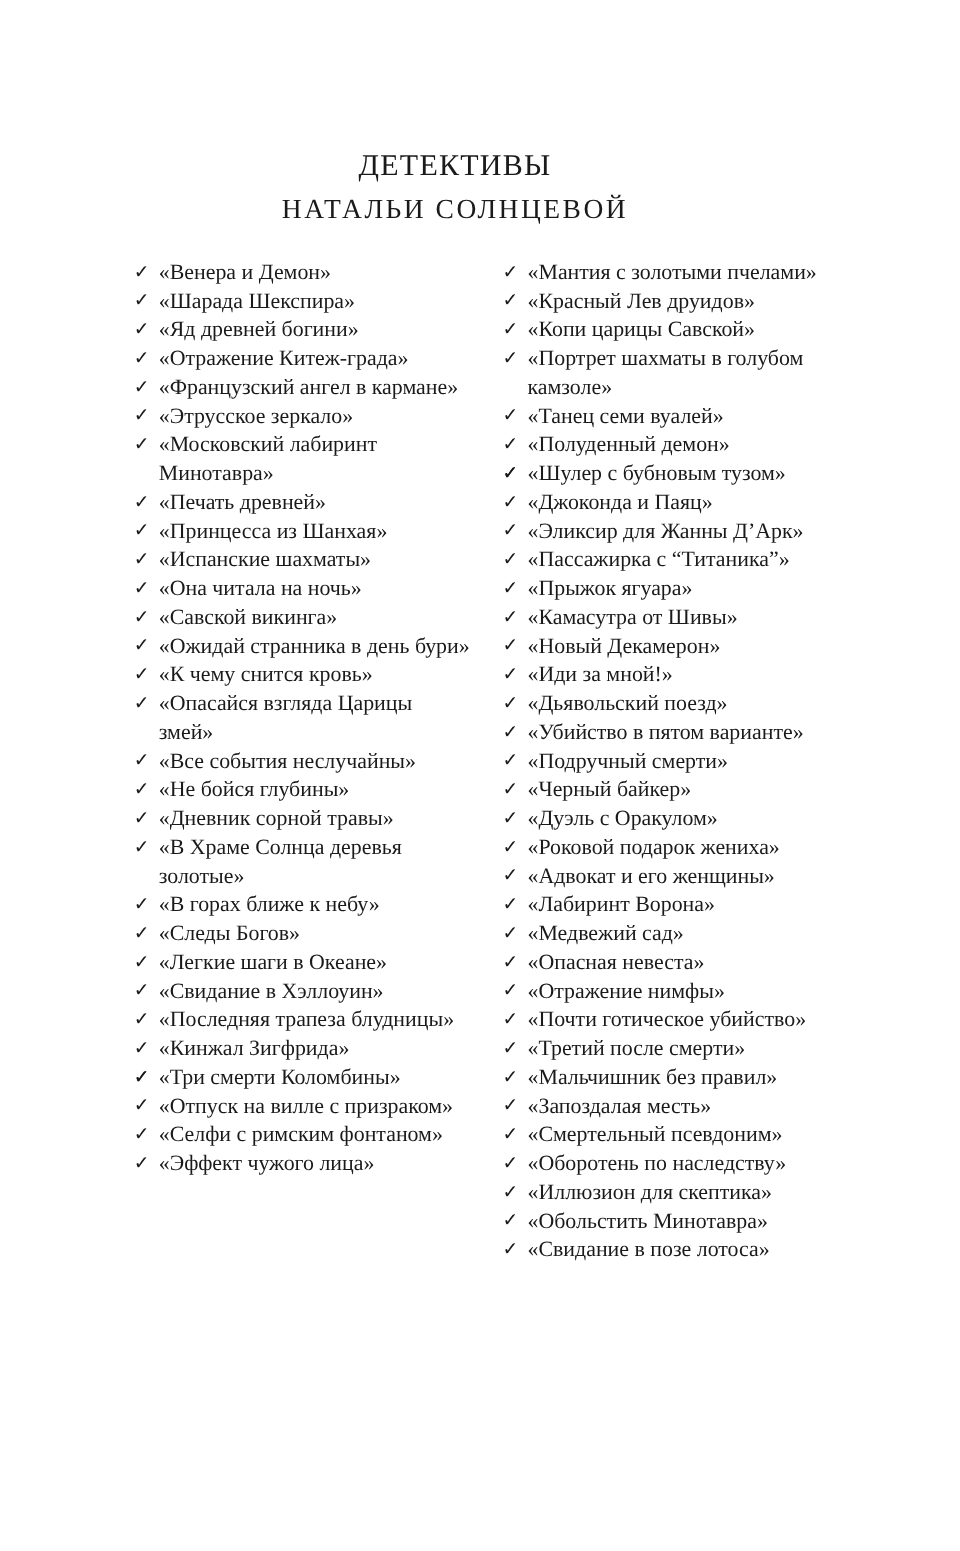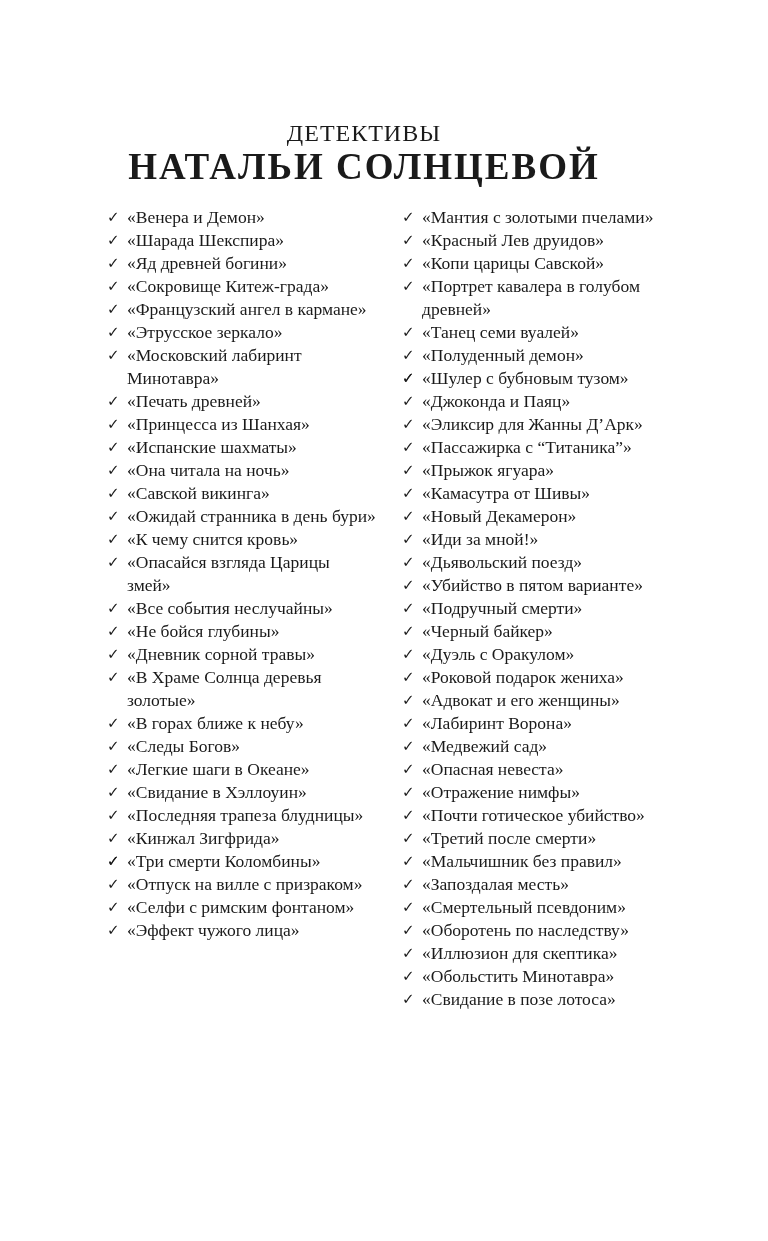--- a/index.html
+++ b/index.html
@@ -2,41 +2,41 @@
 <html><head>
 <meta charset="utf-8">
 <style>
   html, body { margin: 0; padding: 0; background: #ffffff; }
   body {
     width: 768px; height: 1241px; position: relative; overflow: hidden;
     font-family: "Liberation Serif", "DejaVu Serif", serif; color: #1a1a1a;
   }
   .heading { position: absolute; left: 0; top: 118px; width: 728px; text-align: center; }
   .heading .line1 { font-size: 24px; letter-spacing: 1px; line-height: 30px; }
-  .heading .line2 { font-size: 37px; letter-spacing: 2px; line-height: 38px; font-weight: bold; }
+  .heading .line2 { font-size: 22px; letter-spacing: 2px; line-height: 38px; font-weight: normal; }
   .col { position: absolute; top: 206px; margin: 0; padding: 0; list-style: none; }
   .col.left { left: 107px; width: 270px; }
   .col.right { left: 402px; width: 290px; }
   .item { position: relative; padding-left: 20px; font-size: 17.5px; line-height: 23px; }
   .item .check { position: absolute; left: 0; top: 0; font-size: 15px; font-family: "DejaVu Sans", sans-serif; }
   .item.bold .title { font-weight: normal; }
 </style>
 </head>
 <body>
 
 <div class="heading">
   <div class="line1">ДЕТЕКТИВЫ</div>
   <div class="line2">НАТАЛЬИ СОЛНЦЕВОЙ</div>
 </div>
 
 <ul class="col left">
     <li class="item"><span class="check">✓</span><span class="title">«Венера и Демон»</span></li>
     <li class="item"><span class="check">✓</span><span class="title">«Шарада Шекспира»</span></li>
     <li class="item"><span class="check">✓</span><span class="title">«Яд древней богини»</span></li>
-    <li class="item"><span class="check">✓</span><span class="title">«Сокровище Китеж-града»</span></li>
+    <li class="item"><span class="check">✓</span><span class="title">«Отражение Китеж-града»</span></li>
     <li class="item"><span class="check">✓</span><span class="title">«Французский ангел в кармане»</span></li>
     <li class="item"><span class="check">✓</span><span class="title">«Этрусское зеркало»</span></li>
     <li class="item"><span class="check">✓</span><span class="title">«Московский лабиринт Минотавра»</span></li>
     <li class="item"><span class="check">✓</span><span class="title">«Печать древней»</span></li>
     <li class="item"><span class="check">✓</span><span class="title">«Принцесса из Шанхая»</span></li>
     <li class="item"><span class="check">✓</span><span class="title">«Испанские шахматы»</span></li>
     <li class="item"><span class="check">✓</span><span class="title">«Она читала на ночь»</span></li>
     <li class="item"><span class="check">✓</span><span class="title">«Савской викинга»</span></li>
     <li class="item"><span class="check">✓</span><span class="title">«Ожидай странника в день бури»</span></li>
     <li class="item"><span class="check">✓</span><span class="title">«К чему снится кровь»</span></li>
@@ -54,21 +54,21 @@
     <li class="item"><span class="check">✓</span></li>
     <li class="item"><span class="check">✓</span><span class="title">«Три смерти Коломбины»</span></li>
     <li class="item"><span class="check">✓</span><span class="title">«Отпуск на вилле с призраком»</span></li>
     <li class="item"><span class="check">✓</span><span class="title">«Селфи с римским фонтаном»</span></li>
     <li class="item"><span class="check">✓</span><span class="title">«Эффект чужого лица»</span></li>
   </ul>
 <ul class="col right">
     <li class="item"><span class="check">✓</span><span class="title">«Мантия с золотыми пчелами»</span></li>
     <li class="item"><span class="check">✓</span><span class="title">«Красный Лев друидов»</span></li>
     <li class="item"><span class="check">✓</span><span class="title">«Копи царицы Савской»</span></li>
-    <li class="item"><span class="check">✓</span><span class="title">«Портрет кавалера в голубом древней»</span></li>
+    <li class="item"><span class="check">✓</span><span class="title">«Портрет шахматы в голубом камзоле»</span></li>
     <li class="item"><span class="check">✓</span><span class="title">«Танец семи вуалей»</span></li>
     <li class="item"><span class="check">✓</span><span class="title">«Полуденный демон»</span></li>
     <li class="item"><span class="check">✓</span></li>
     <li class="item"><span class="check">✓</span><span class="title">«Шулер с бубновым тузом»</span></li>
     <li class="item"><span class="check">✓</span><span class="title">«Джоконда и Паяц»</span></li>
     <li class="item"><span class="check">✓</span><span class="title">«Эликсир для Жанны Д’Арк»</span></li>
     <li class="item"><span class="check">✓</span><span class="title">«Пассажирка с “Титаника”»</span></li>
     <li class="item"><span class="check">✓</span><span class="title">«Прыжок ягуара»</span></li>
     <li class="item"><span class="check">✓</span><span class="title">«Камасутра от Шивы»</span></li>
     <li class="item"><span class="check">✓</span><span class="title">«Новый Декамерон»</span></li>

